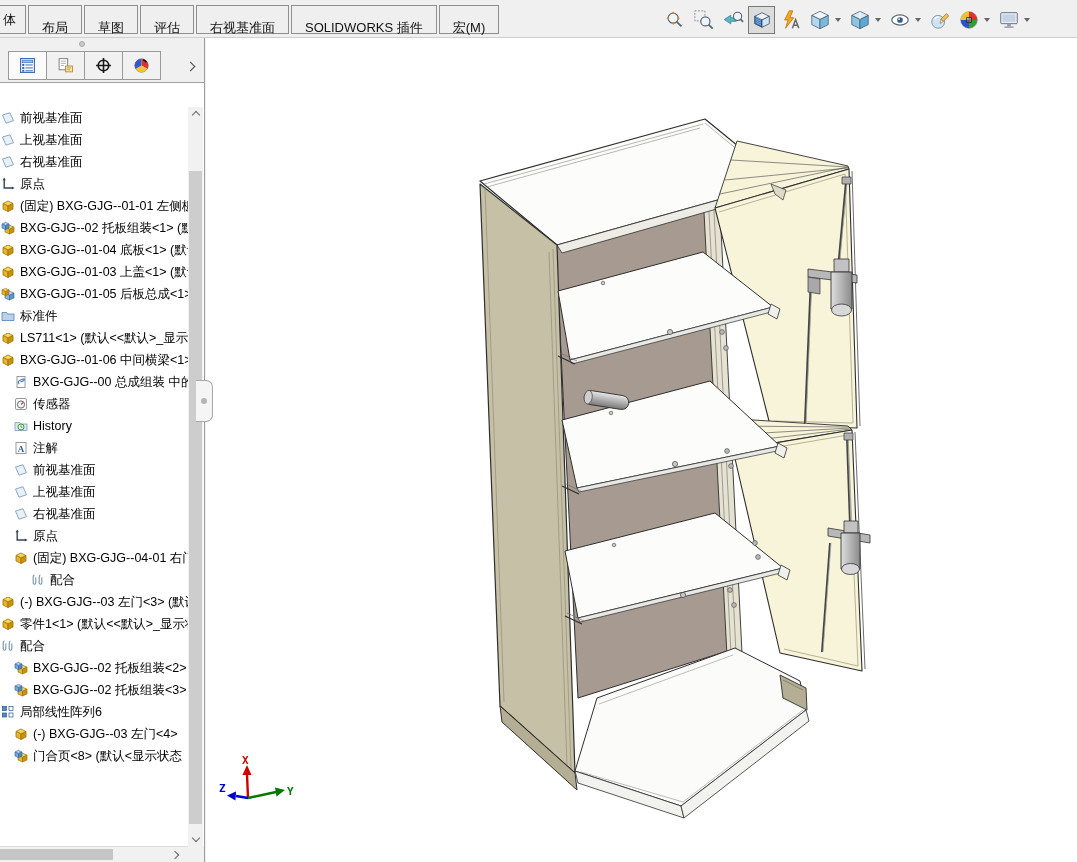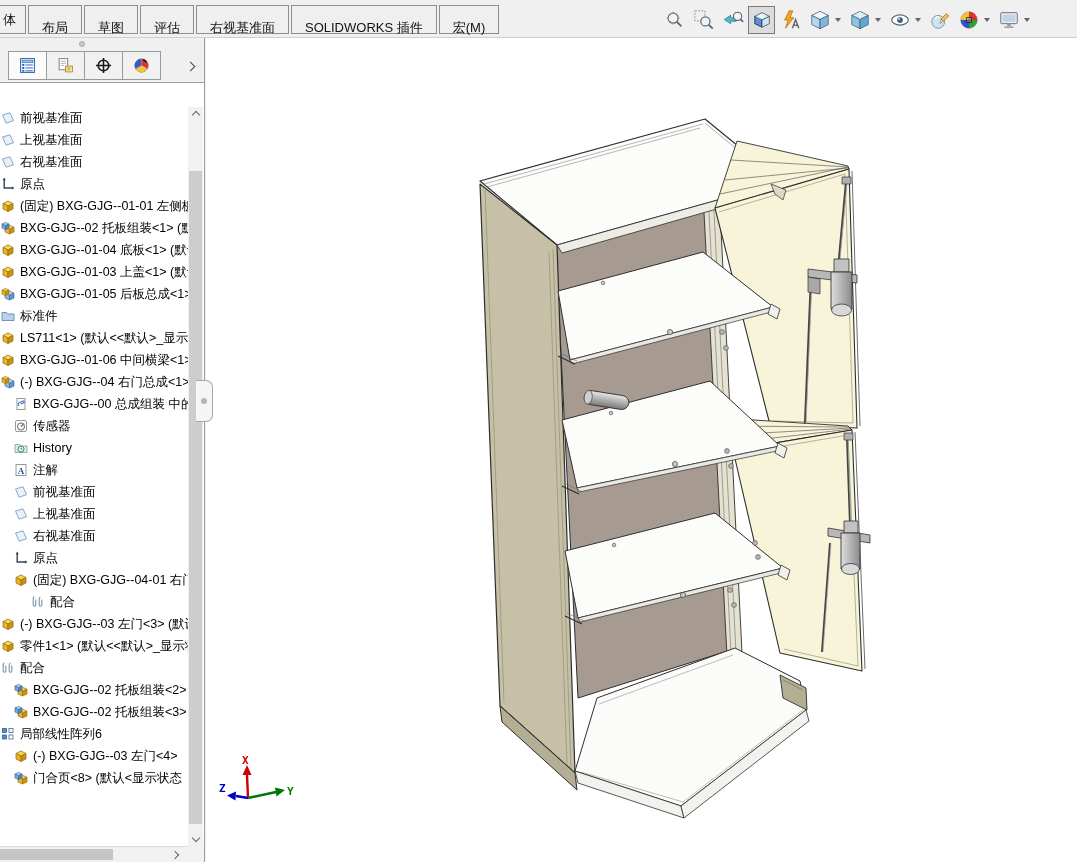--- a/index.html
+++ b/index.html
@@ -330,33 +330,20 @@
         <div class="tree-row d0">
           <span class="ticon">
             <svg viewBox="0 0 14 14">
               <path d="M2,4.5 L7,2 L12,4.5 L7,7 Z" fill="#f7d65e" stroke="#a07508" stroke-width="0.8"></path>
               <path d="M2,4.5 L7,7 L7,12.5 L2,10 Z" fill="#e7b52a" stroke="#a07508" stroke-width="0.8"></path>
               <path d="M7,7 L12,4.5 L12,10 L7,12.5 Z" fill="#c9920f" stroke="#a07508" stroke-width="0.8"></path>
             </svg>
           </span>
           <span class="tlabel">BXG-GJG--01-06 中间横梁&lt;1&gt;</span>
         </div>
-        <div class="tree-row d0">
-          <span class="ticon">
-            <svg viewBox="0 0 14 14">
-              <path d="M4,6.2 L8.5,4.2 L13,6.2 L8.5,8.2 Z" fill="#cfe2f4" stroke="#3a6ea8" stroke-width="0.7"></path>
-              <path d="M4,6.2 L8.5,8.2 L8.5,13 L4,11 Z" fill="#8fb6dc" stroke="#3a6ea8" stroke-width="0.7"></path>
-              <path d="M8.5,8.2 L13,6.2 L13,11 L8.5,13 Z" fill="#6195c8" stroke="#3a6ea8" stroke-width="0.7"></path>
-              <path d="M1,3 L4.5,1.4 L8,3 L4.5,4.6 Z" fill="#f7d65e" stroke="#a07508" stroke-width="0.7"></path>
-              <path d="M1,3 L4.5,4.6 L4.5,8.6 L1,7 Z" fill="#e7b52a" stroke="#a07508" stroke-width="0.7"></path>
-              <path d="M4.5,4.6 L8,3 L8,7 L4.5,8.6 Z" fill="#c9920f" stroke="#a07508" stroke-width="0.7"></path>
-            </svg>
-          </span>
-          <span class="tlabel">(-) BXG-GJG--04 右门总成&lt;1&gt;</span>
-        </div>
         <div class="tree-row d1">
           <span class="ticon">
             <svg viewBox="0 0 14 14">
               <rect x="3" y="1.5" width="8" height="11" fill="#fff" stroke="#999"></rect>
               <path d="M5,9 C4,8 4,6 5.5,5.5 L9,4 C10.2,3.6 10.8,5 9.8,5.6 L6.5,7" fill="none" stroke="#4a7fc0" stroke-width="1.2"></path>
             </svg>
           </span>
           <span class="tlabel">BXG-GJG--00 总成组装 中的</span>
         </div>
         <div class="tree-row d1">

